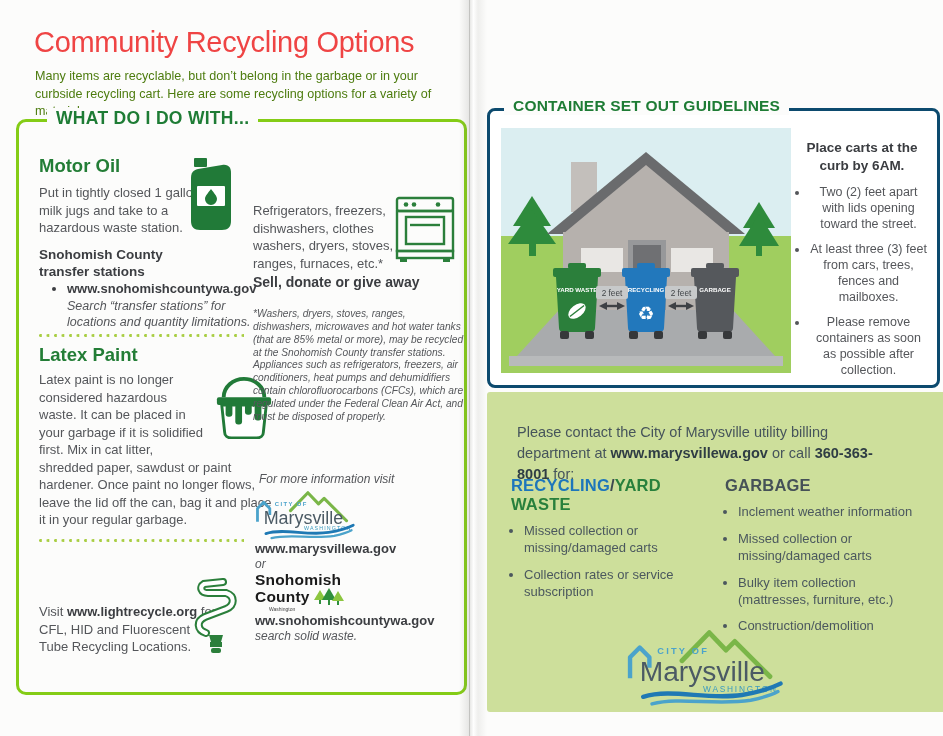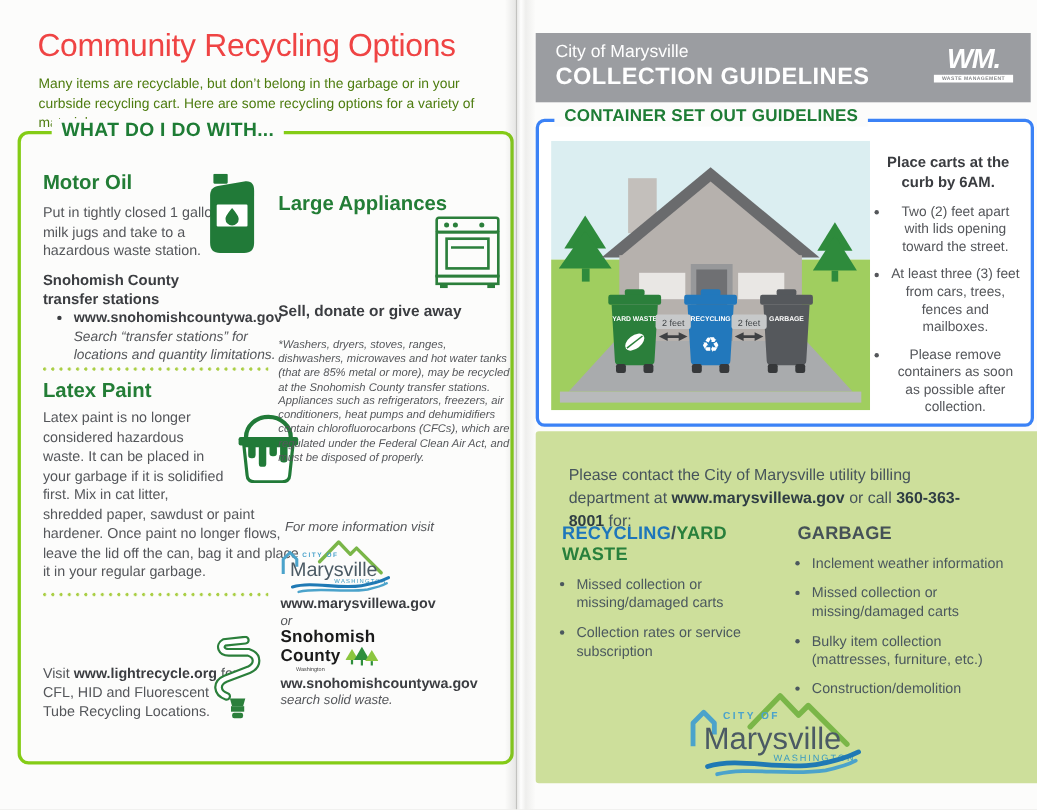--- a/index.html
+++ b/index.html
@@ -25,21 +25,21 @@
   .snoco-sub{font-size:5px;color:#444;margin-left:14px;}
 
   
   .r-header{left:487px;top:30px;width:450px;height:63px;background:#9b9da1;box-sizing:border-box;padding:9px 0 0 18px;}
   .r-h1{font-size:16px;color:#fff;line-height:1.1;}
   .r-h2{font-size:21.5px;font-weight:bold;color:#fff;letter-spacing:0.4px;line-height:1.2;}
   .wm{position:absolute;right:16px;top:13px;width:72px;text-align:center;}
   .wm-mark{font-size:25px;font-weight:800;color:#fff;line-height:0.9;letter-spacing:-1px;font-style:italic;}
   .wm-bar{margin-top:2px;background:#fff;height:7px;font-size:4.6px;font-weight:bold;color:#85878a;
     line-height:7px;letter-spacing:0.4px;text-align:center;}
-  .setout-box{left:487px;top:108px;width:447px;height:274px;border:3px solid #3b82f6;border-radius:8px;background:#fff;}
+  .setout-box{left:487px;top:108px;width:447px;height:274px;border:3px solid #0c4a6e;border-radius:8px;background:#fff;}
   .setout-box .legend{left:14px;font-size:15.5px;letter-spacing:0.2px;background:#fcfcfb;}
   .place-head{font-size:13.5px;font-weight:bold;color:#3a3c40;line-height:1.3;}
   .setout-ul{margin:10px 0 0 0;padding:0 0 0 13px;}
   .setout-ul li{font-size:12.5px;line-height:1.28;color:#54565a;margin-bottom:9px;}
   .green-panel{left:487px;top:392px;width:521px;height:320px;background:#cddf9b;border-radius:3px;}
   .contact-p{left:30px;top:30px;width:382px;font-size:14.5px;line-height:1.45;color:#46545b;}
   .contact-p b{color:#2f3d44;}
   .colhead{font-size:16.5px;font-weight:bold;letter-spacing:0.2px;}
   .c-blue{color:#1d76bb;}
   .c-green{color:#28803c;}
@@ -114,21 +114,21 @@
 
     <div class="abs body-txt" style="left:20px;top:481px;width:180px;"><span>Visit </span><span class="bold-dark">www.lightrecycle.org</span><span> for CFL, HID and Fluorescent Tube Recycling Locations.</span></div>
     <svg class="abs" style="left:174px;top:456px;" width="46" height="76" viewBox="0 0 46 76">
       <path d="M13,55 C4,52 3,43 12,39 L33,31 C42,27 42,18 33,15 L15,15 C8,15 6,9 11,6 L30,4" stroke="#2b7f3b" stroke-width="8" fill="none" stroke-linecap="round"></path>
       <path d="M13,55 C4,52 3,43 12,39 L33,31 C42,27 42,18 33,15 L15,15 C8,15 6,9 11,6 L30,4" stroke="#fff" stroke-width="4" fill="none" stroke-linecap="round"></path>
       <polygon points="16,57 30,57 28,64 18,64" fill="#2b7f3b"></polygon>
       <rect x="17" y="64" width="12" height="5" fill="#2b7f3b"></rect>
       <rect x="18" y="70" width="10" height="5" rx="2" fill="#2b7f3b"></rect>
     </svg>
 
-    <h3 class="sec abs" style="left:234px;top:52px;">Large Appliances</h3>
+    <div class="abs body-txt" style="left:234px;top:80px;width:155px;">Refrigerators, freezers, dishwashers, clothes washers, dryers, stoves, ranges, furnaces, etc.*</div>
     <svg class="abs" style="left:376px;top:74px;" width="60" height="66" viewBox="0 0 60 66">
       <g stroke="#2b7f3b" stroke-width="2.4" fill="none">
         <rect x="2" y="2" width="56" height="13" rx="2"></rect>
         <rect x="2" y="15" width="56" height="40"></rect>
         <rect x="11" y="21" width="38" height="27"></rect>
         <line x1="15" y1="29" x2="45" y2="29"></line>
         <rect x="2" y="55" width="56" height="7"></rect>
       </g>
       <g fill="#2b7f3b">
         <circle cx="11" cy="8.5" r="2.3"></circle>
@@ -162,28 +162,20 @@
       </div>
       <div class="snoco-sub">Washington</div>
     </div>
     <div class="abs bold-dark" style="left:236px;top:491px;font-size:13px;">ww.snohomishcountywa.gov</div>
     <div class="abs italic" style="left:236px;top:507px;font-size:12px;">search solid waste.</div>
   </div>
 
   <div class="abs fold"></div>
   <div class="abs fold-line"></div>
 
-  <div class="abs r-header">
-    <div class="r-h1">City of Marysville</div>
-    <div class="r-h2">COLLECTION GUIDELINES</div>
-    <div class="wm">
-      <div class="wm-mark">WM.</div>
-      <div class="wm-bar">WASTE MANAGEMENT</div>
-    </div>
-  </div>
 
   <div class="abs setout-box">
     <div class="legend">CONTAINER SET OUT GUIDELINES</div>
 
     <svg class="abs" style="left:11px;top:17px;" width="290" height="245" viewBox="0 0 290 245">
       <rect x="0" y="0" width="290" height="108" fill="#dbeef1"></rect>
       <rect x="0" y="108" width="290" height="137" fill="#a0ce5f"></rect>
 
       <g fill="#2e8b3c">
         <polygon points="31,68 50,98 12,98"></polygon>

